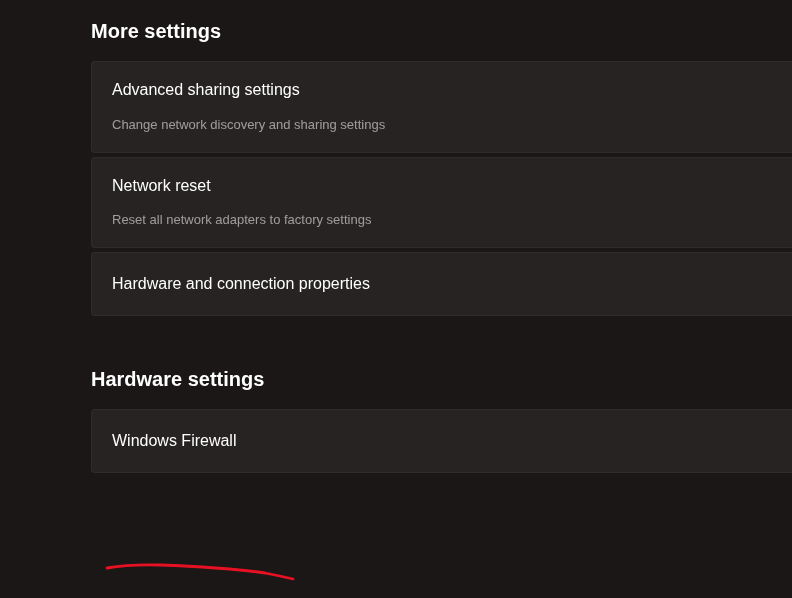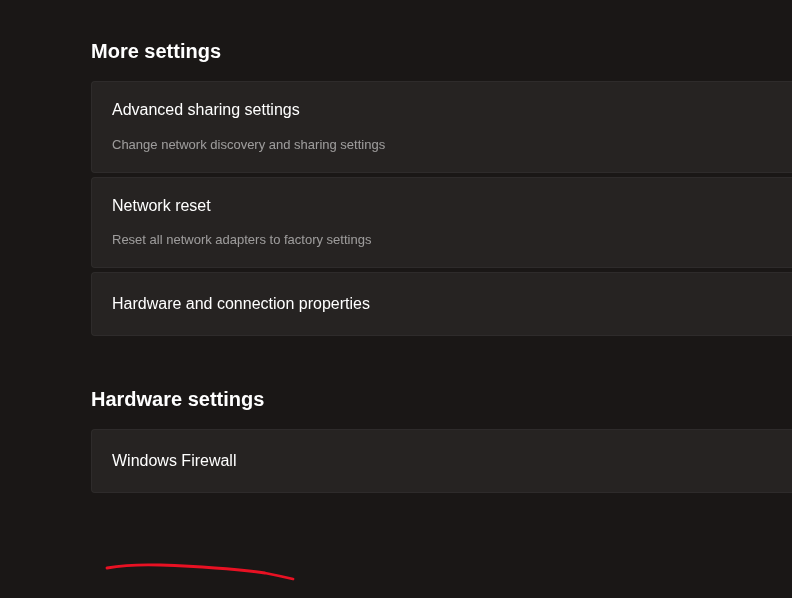--- a/index.html
+++ b/index.html
@@ -11,21 +11,21 @@
       width: 792px;
       height: 598px;
       background: #1a1716;
       font-family: "Segoe UI", -apple-system, sans-serif;
       color: #ffffff;
       overflow: hidden;
       position: relative;
     }
     .content {
       padding-left: 91px;
-      padding-top: 40px;
+      padding-top: 20px;
       width: 100%;
     }
     .section-heading {
       font-size: 20px;
       font-weight: 600;
       color: #ffffff;
       margin-bottom: 18px;
     }
     .section-heading.related {
       margin-top: 52px;

